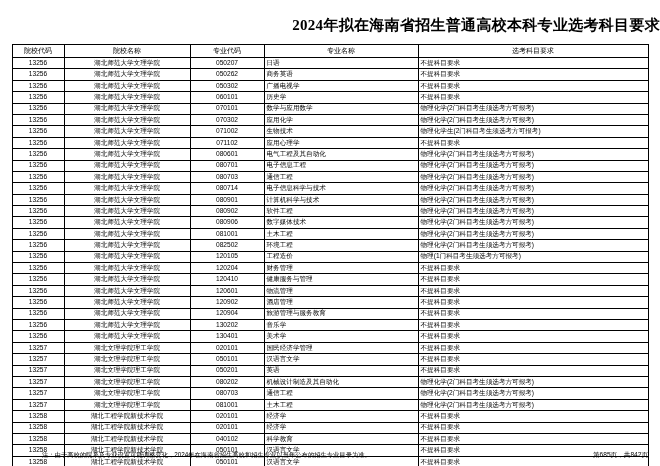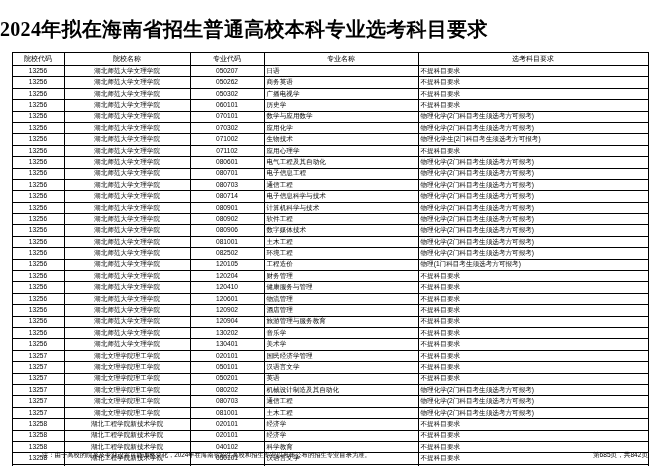--- a/index.html
+++ b/index.html
@@ -15,24 +15,24 @@
     overflow: hidden;
   }
   .page {
     position: relative;
     width: 660px;
     height: 466px;
     box-sizing: border-box;
     padding: 0;
   }
   .doc-title {
-    text-align: left;
+    text-align: right;
     font-family: "Liberation Serif", serif;
     font-weight: bold;
-    font-size: 20px;
+    font-size: 15px;
     letter-spacing: 0.3px;
     padding-top: 16px;
     padding-bottom: 9px;
     color: #000;
   }
   table.grid {
     border-collapse: collapse;
     width: 636px;
     margin: 0 auto;
     table-layout: fixed;

